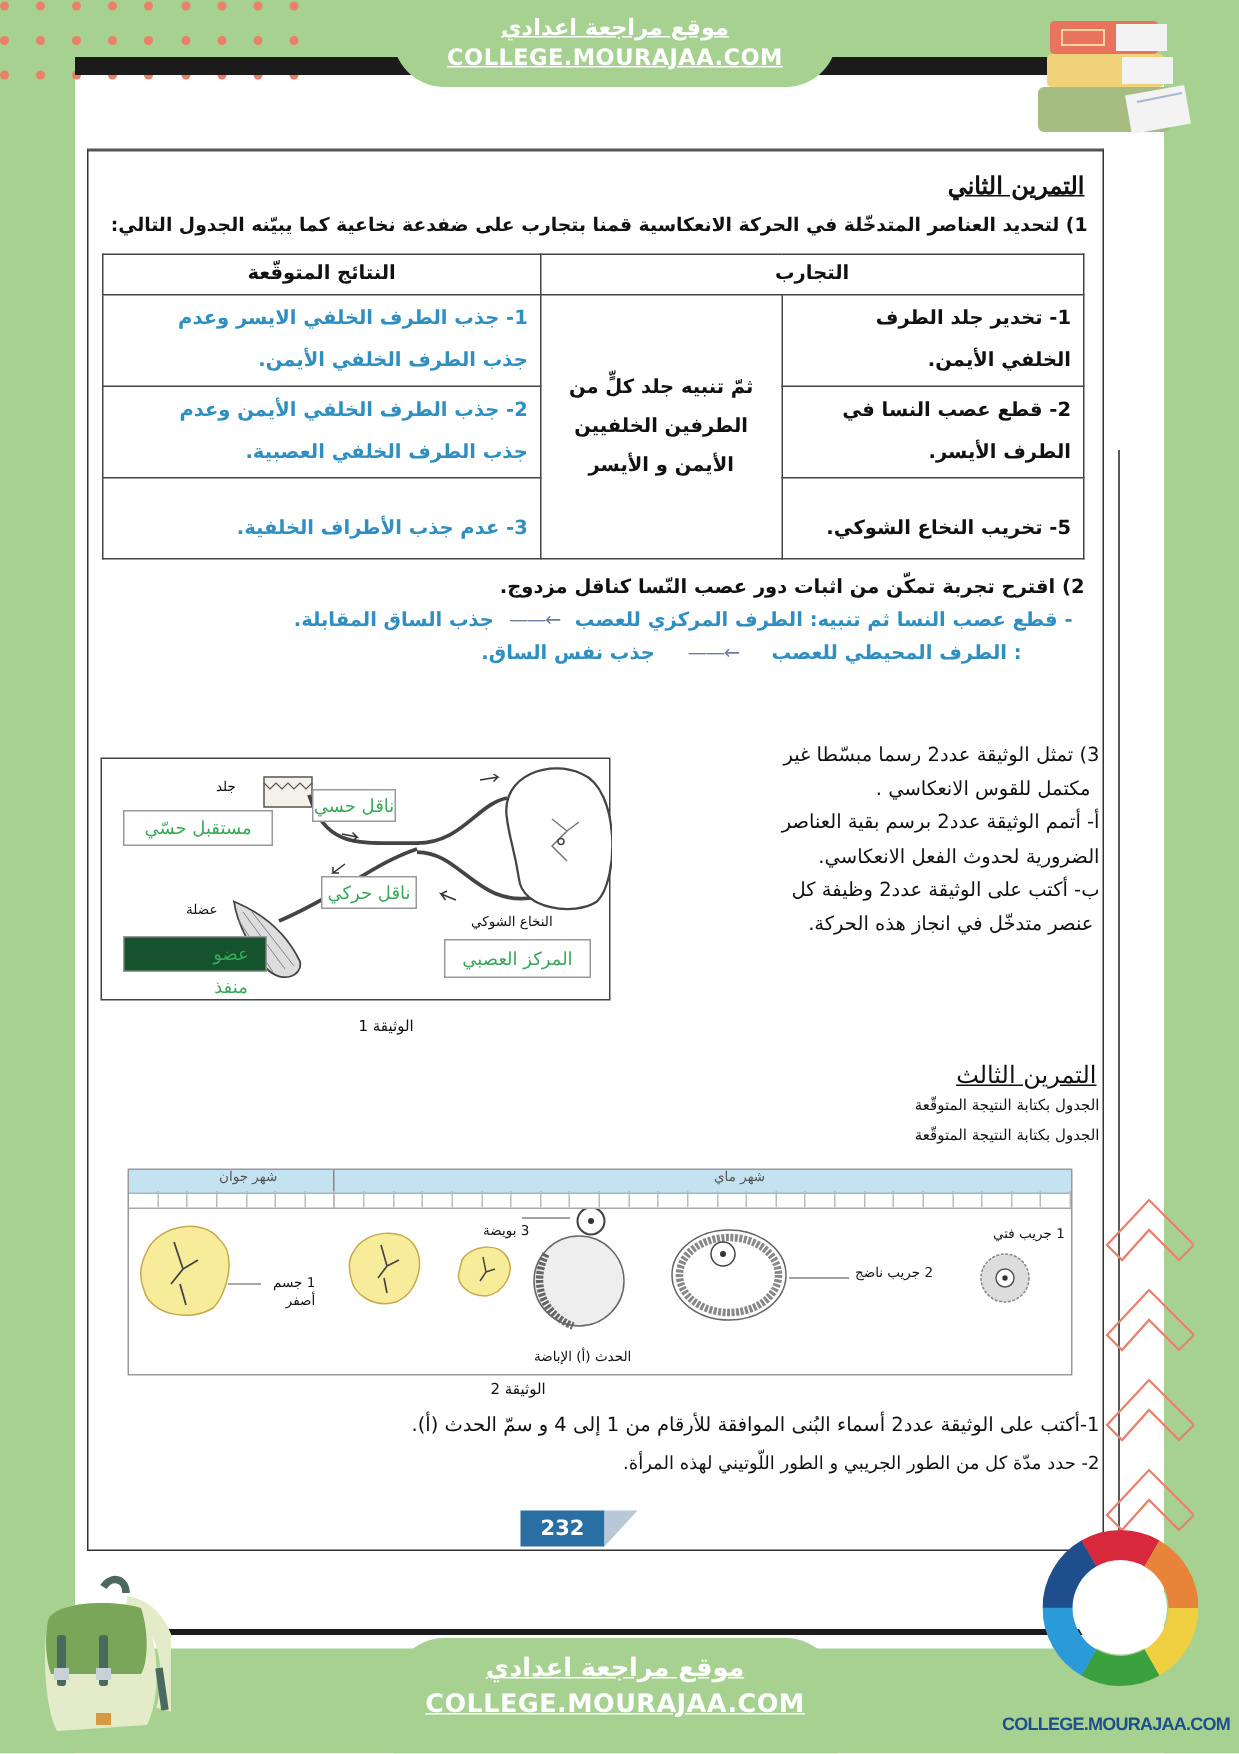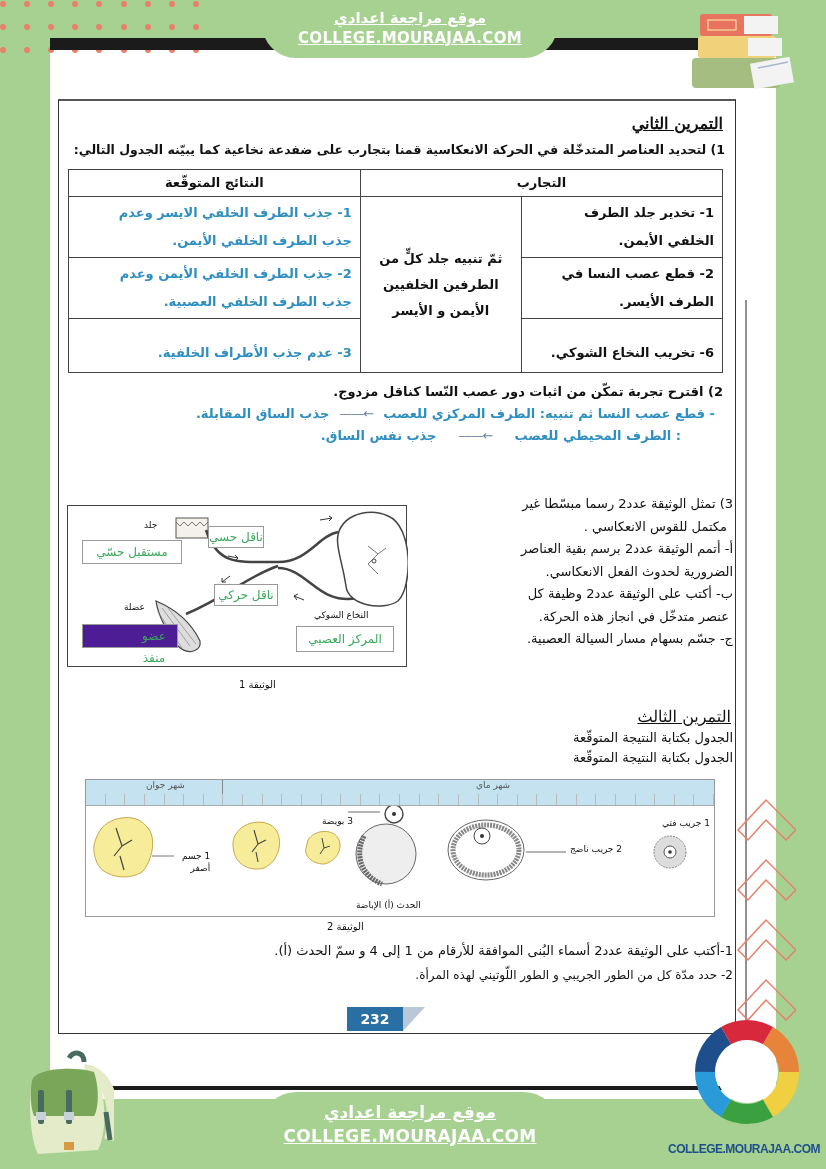--- a/index.html
+++ b/index.html
@@ -40,24 +40,24 @@
   .lines p { margin: 0; }
   .arrow-row { display: flex; direction: rtl; align-items: center; color: #2f8fc0; font-size: 13px; }
   .arrow-row .arr { color: #6a7fa0; margin: 0 10px; font-weight: normal; letter-spacing: -1px; }
 
   .doc1 { position: absolute; left: 8px; top: 404px; width: 340px; height: 162px; border: 1.5px solid #444; background: #fff; direction: ltr; }
   .doc1-caption { position: absolute; left: 180px; top: 578px; font-size: 10px; }
   .q3 { position: absolute; right: 2px; top: 392px; width: 295px; font-size: 13px; line-height: 22.5px; }
 
   .ex3 { position: absolute; right: 2px; top: 600px; width: 660px; }
   .ex3 .ex-title { margin-bottom: 2px; }
-  .ex3 .small { font-size: 13px; line-height: 20px; text-align: right; }
+  .ex3 .small { font-size: 10px; line-height: 20px; text-align: right; }
 
   .doc2 { position: absolute; left: 26px; top: 678px; width: 630px; height: 138px; border: 1px solid #999; background: #fff; direction: ltr; }
-  .doc2-head { position: absolute; left: 0; top: 0; width: 100%; height: 26px; background: #c4e2f0; border-bottom: 1px solid #9bb; }
+  .doc2-head { position: absolute; left: 0; top: 0; width: 100%; height: 16px; background: #c4e2f0; border-bottom: 1px solid #9bb; }
   .doc2-ticks { position: absolute; left: 0; top: 14px; width: 100%; height: 12px; border-bottom: 1px solid #aaa; display: flex; }
   .doc2-ticks span { flex: 1; border-right: 1px solid #bbb; font-size: 5px; color: #999; text-align: center; }
   .month { position: absolute; top: 0; font-size: 9px; color: #555; font-weight: normal; direction: rtl; }
   .doc2-caption { position: absolute; left: 268px; top: 820px; font-size: 10px; }
 
   .questions { position: absolute; right: 2px; top: 838px; width: 660px; font-size: 13px; line-height: 24px; }
   .questions .q-b { font-size: 12px; }
 
   .page-num { position: absolute; left: 288px; top: 906px; width: 56px; height: 24px; background: #2a6fa3; color: #fff; font-weight: bold; font-size: 14px; text-align: center; line-height: 24px; direction: ltr; }
   .page-num-tail { position: absolute; left: 344px; top: 906px; width: 0; height: 0; border-top: 24px solid #b8c8d8; border-right: 22px solid transparent; }
@@ -155,21 +155,21 @@
           <div>2- قطع عصب النسا في</div>
           <div>الطرف الأيسر.</div>
         </td>
         <td class="res">
           <div>2- جذب الطرف الخلفي الأيمن وعدم</div>
           <div>جذب الطرف الخلفي العصبية.</div>
         </td>
       </tr>
       <tr>
         <td class="exp-cell" style="height:54px;">
-          <div style="margin-top:14px;">6- تخريب النخاع الشوكي.</div>
+          <div style="margin-top:14px;">5- تخريب النخاع الشوكي.</div>
         </td>
         <td class="res" style="height:54px;">
           <div style="margin-top:14px;">3- عدم جذب الأطراف الخلفية.</div>
         </td>
       </tr>
     </tbody>
       </table>
 
     <div class="lines" style="margin-top:8px; margin-right:14px;">
       <p style="margin-right:-12px;">2) اقترح تجربة تمكّن من اثبات دور عصب النّسا كناقل مزدوج.</p>
@@ -209,34 +209,33 @@
       <path d="M160 50 l10 2 l-3 -3 M170 52 l-3 3" stroke="#333" fill="none"></path>
       <path d="M252 14 l12 -2 l-3 -2 M264 12 l-3 3" stroke="#333" fill="none"></path>
       <path d="M236 94 l-10 -4 l3 4 M226 90 l4 -2" stroke="#333" fill="none"></path>
       <path d="M162 70 l-8 6 l4 0 M154 76 l0 -4" stroke="#333" fill="none"></path>
     </svg>
     <span style="position:absolute;left:76px;top:14px;font-size:9px;font-weight:normal;direction:rtl;">جلد</span>
     <div style="position:absolute;left:14px;top:34px;width:100px;height:24px;border:1px solid #999;background:#fff;color:#3aa85a;font-size:12px;text-align:center;line-height:22px;direction:rtl;"><span>مستقبل حسّي</span></div>
     <div style="position:absolute;left:140px;top:20px;width:56px;height:22px;border:1px solid #999;background:#fff;color:#3aa85a;font-size:12px;text-align:center;line-height:20px;direction:rtl;"><span>ناقل حسي</span></div>
     <div style="position:absolute;left:146px;top:78px;width:64px;height:22px;border:1px solid #999;background:#fff;color:#3aa85a;font-size:12px;text-align:center;line-height:20px;direction:rtl;"><span>ناقل حركي</span></div>
     <span style="position:absolute;left:56px;top:96px;font-size:9px;font-weight:normal;direction:rtl;">عضلة</span>
-    <div style="position:absolute;left:14px;top:118px;width:96px;height:24px;border:1px solid #999;background:#4c1d95;color:#3aa85a;font-size:12px;text-align:center;line-height:22px;direction:rtl;padding-left:48px;"><span>عضو منفذ</span></div>
+    <div style="position:absolute;left:14px;top:118px;width:96px;height:24px;border:1px solid #999;background:#14532d;color:#3aa85a;font-size:12px;text-align:center;line-height:22px;direction:rtl;padding-left:48px;"><span>عضو منفذ</span></div>
     <span style="position:absolute;left:246px;top:104px;font-size:9px;font-weight:normal;direction:rtl;">النخاع الشوكي</span>
     <div style="position:absolute;left:228px;top:120px;width:98px;height:26px;border:1px solid #999;background:#fff;color:#3aa85a;font-size:12px;text-align:center;line-height:24px;direction:rtl;"><span>المركز العصبي</span></div>
   </div>
   <div class="doc1-caption">الوثيقة 1</div>
 
   <div class="q3">
     <div>3) تمثل الوثيقة عدد2 رسما مبسّطا غير</div>
     <div style="margin-right:6px;">مكتمل للقوس الانعكاسي .</div>
     <div>أ- أتمم الوثيقة عدد2 برسم بقية العناصر</div>
     <div>الضرورية لحدوث الفعل الانعكاسي.</div>
     <div>ب- أكتب على الوثيقة عدد2 وظيفة كل</div>
     <div style="margin-right:4px;">عنصر متدخّل في انجاز هذه الحركة.</div>
-    <div>ج- جسّم بسهام مسار السيالة العصبية.</div>
   </div>
 
   <div class="ex3">
     <div class="ex-title">التمرين الثالث</div>
     <div class="small">الجدول بكتابة النتيجة المتوقّعة</div>
     <div class="small">الجدول بكتابة النتيجة المتوقّعة</div>
   </div>
 
   <div class="doc2">
     <div class="doc2-head">

